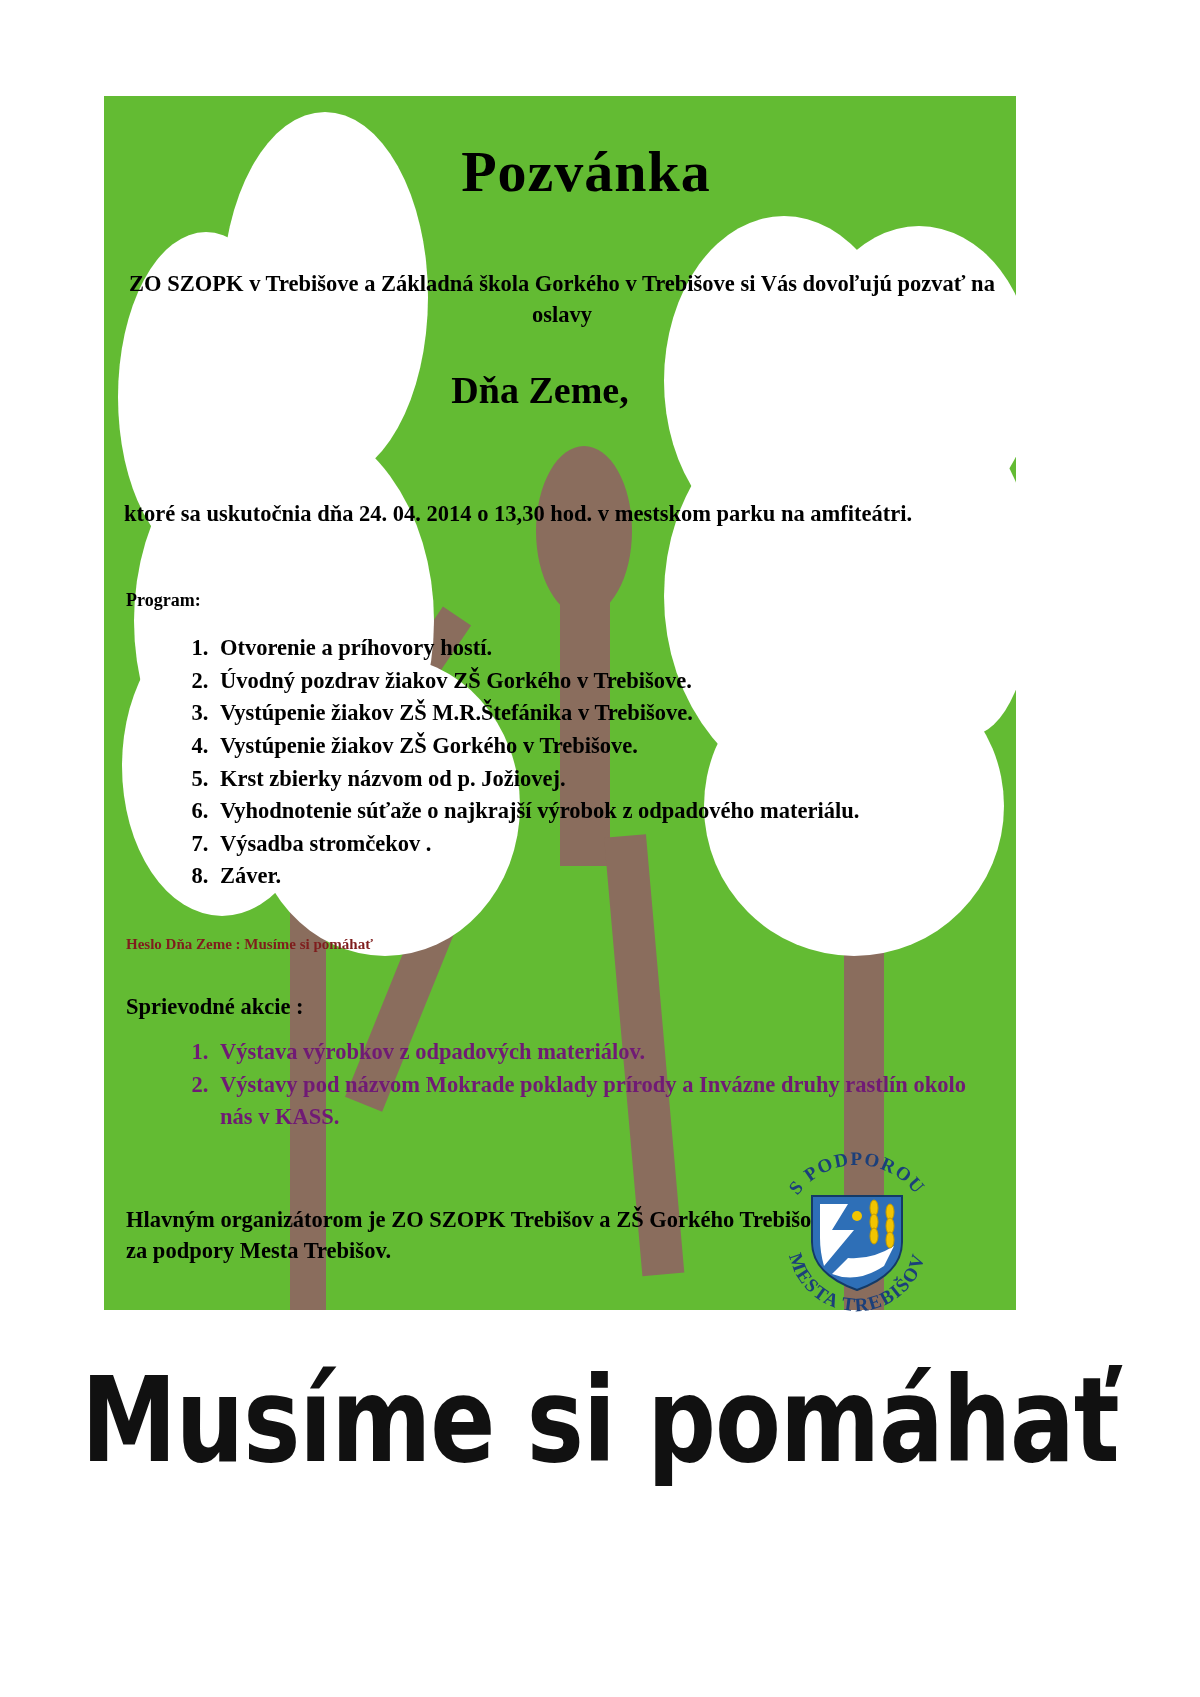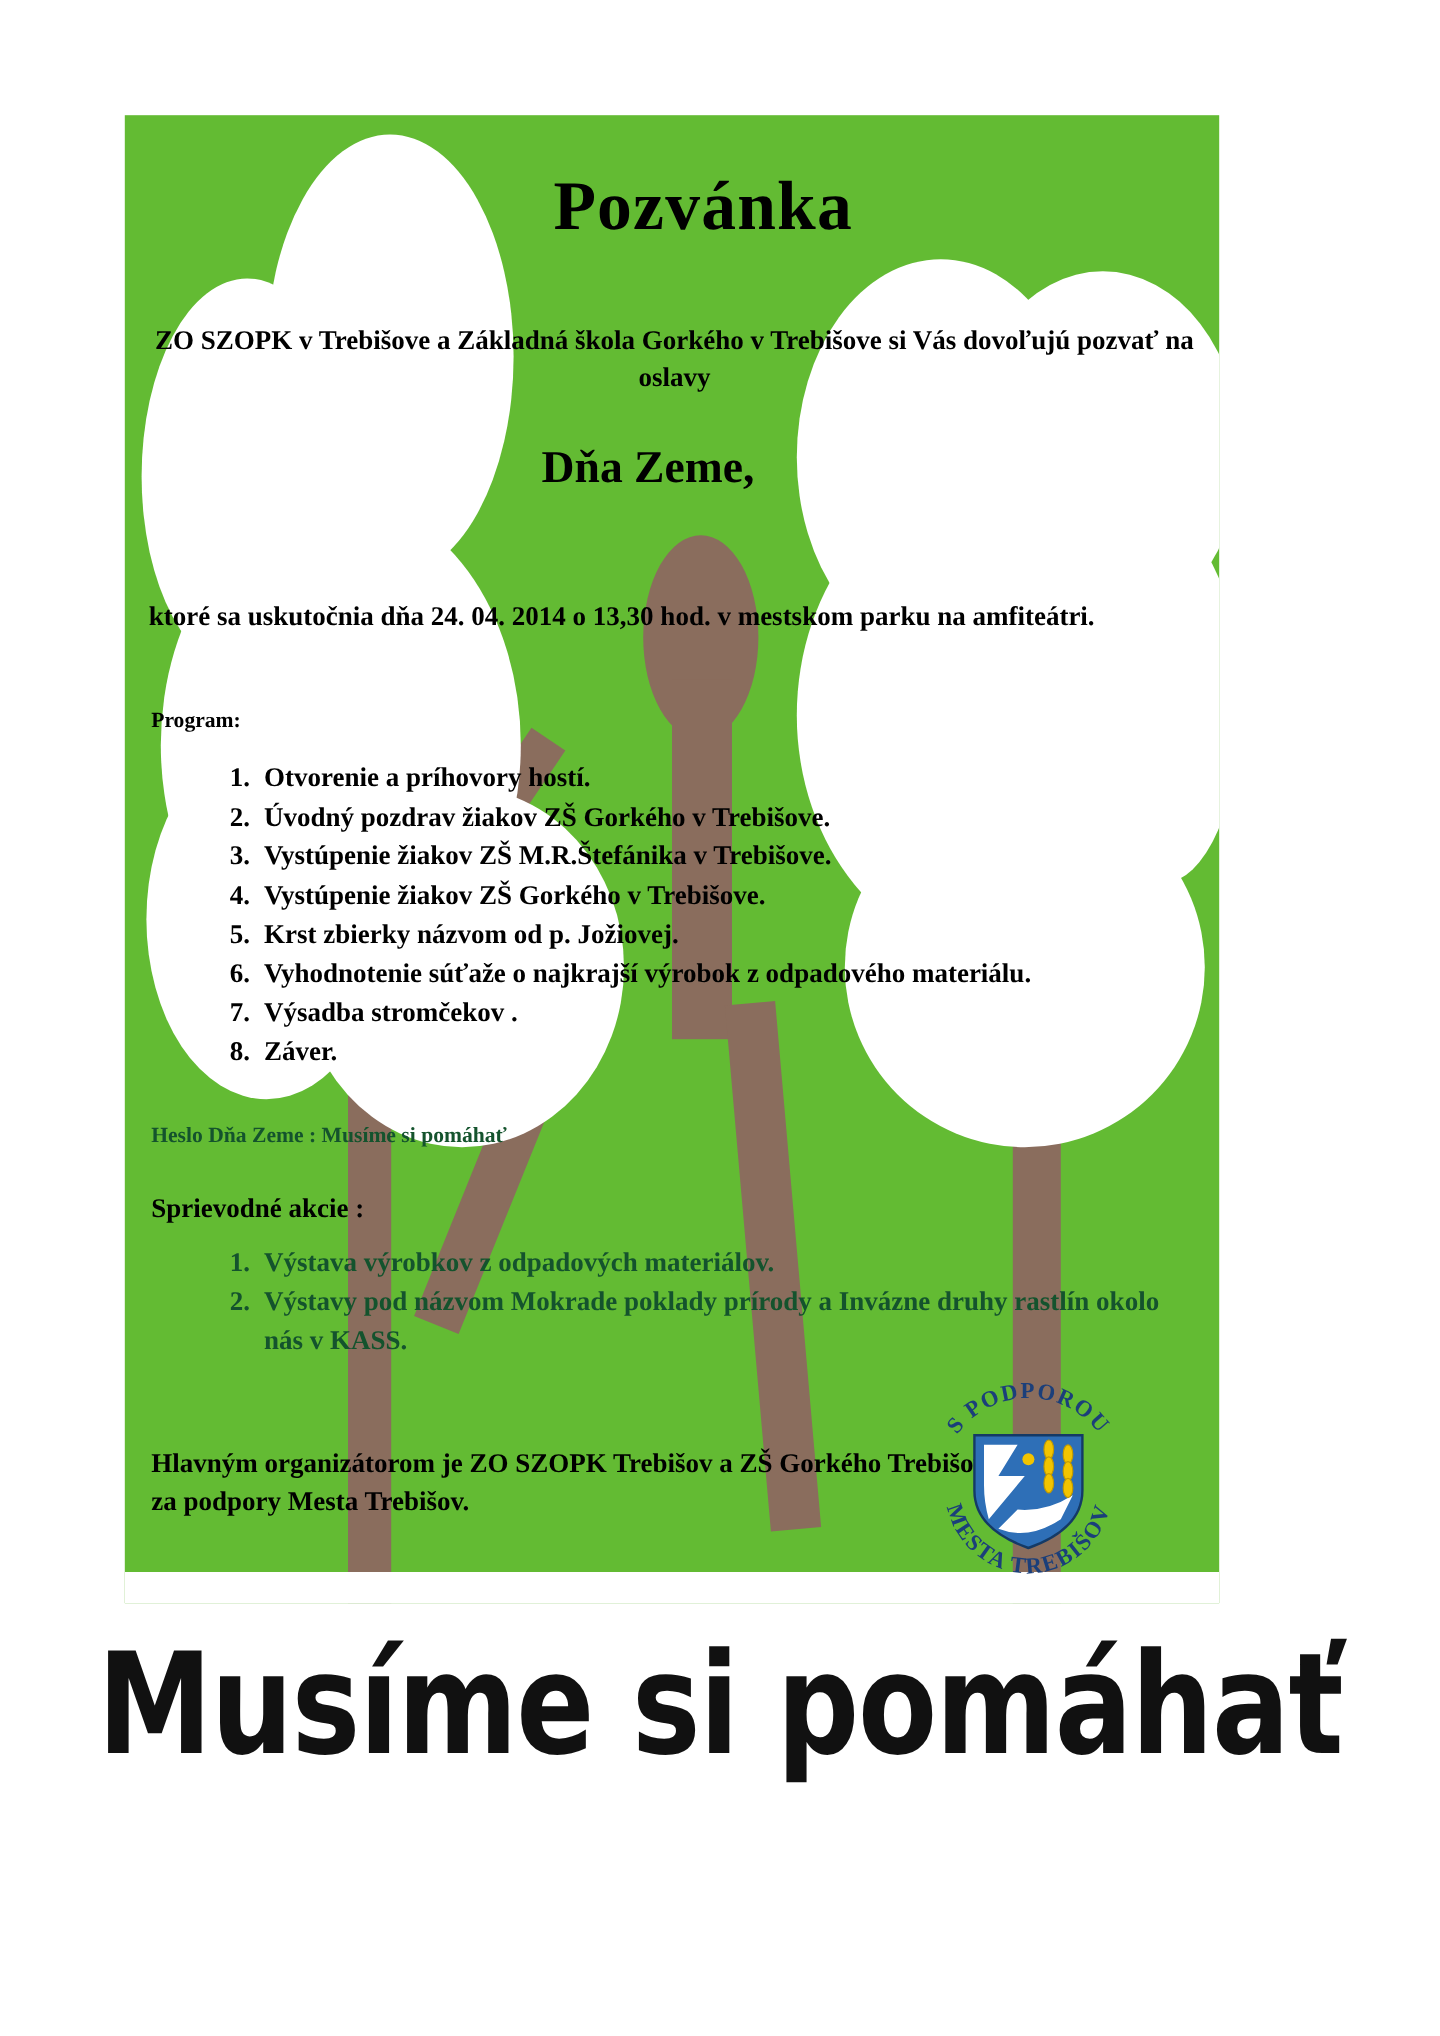--- a/index.html
+++ b/index.html
@@ -156,41 +156,41 @@
     font-size: 22.5px;
     font-weight: bold;
     line-height: 1.45;
     color: #000000;
   }
   ol.program li { padding-left: 6px; }
 
   .heslo {
     position: absolute;
     left: 22px; top: 840px;
-    font-size: 18px;
-    font-weight: bold;
-    color: #14532d;
+    font-size: 15px;
+    font-weight: bold;
+    color: #7f1d1d;
   }
   .sprievodne {
     position: absolute;
     left: 22px; top: 898px;
     font-size: 22.5px;
     font-weight: bold;
     color: #000000;
   }
   ol.side-events {
     position: absolute;
     left: 62px; top: 940px;
     width: 780px;
     margin: 0;
     padding-left: 48px;
     font-size: 22.5px;
     font-weight: bold;
     line-height: 1.45;
-    color: #14532d;
+    color: #701a75;
   }
   ol.side-events li { padding-left: 6px; }
 
   .organizer {
     position: absolute;
     left: 22px; top: 1108px;
     width: 700px;
     font-size: 22.5px;
     font-weight: bold;
     line-height: 1.38;

